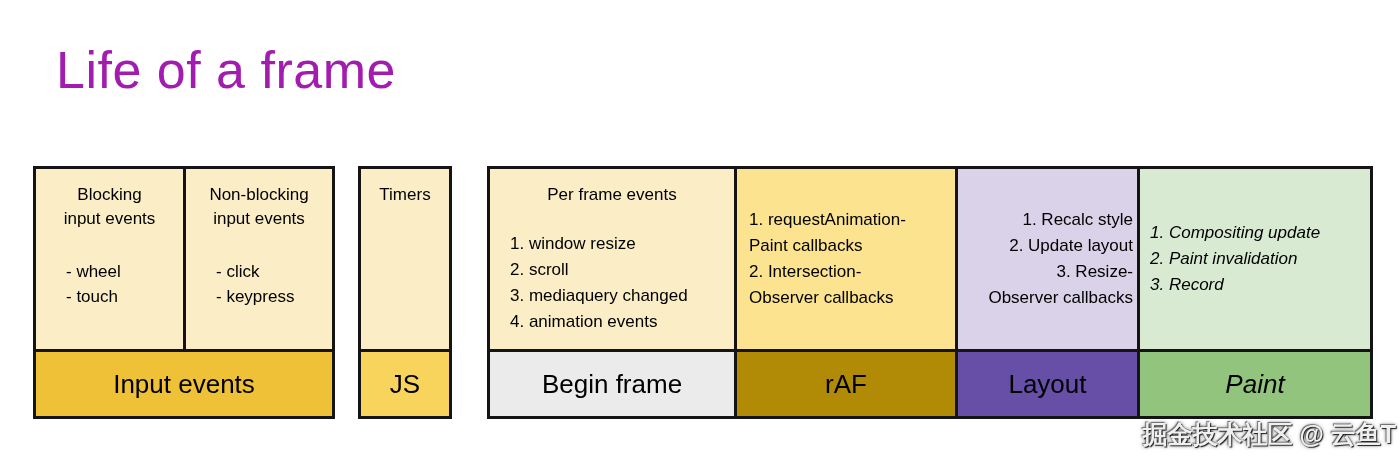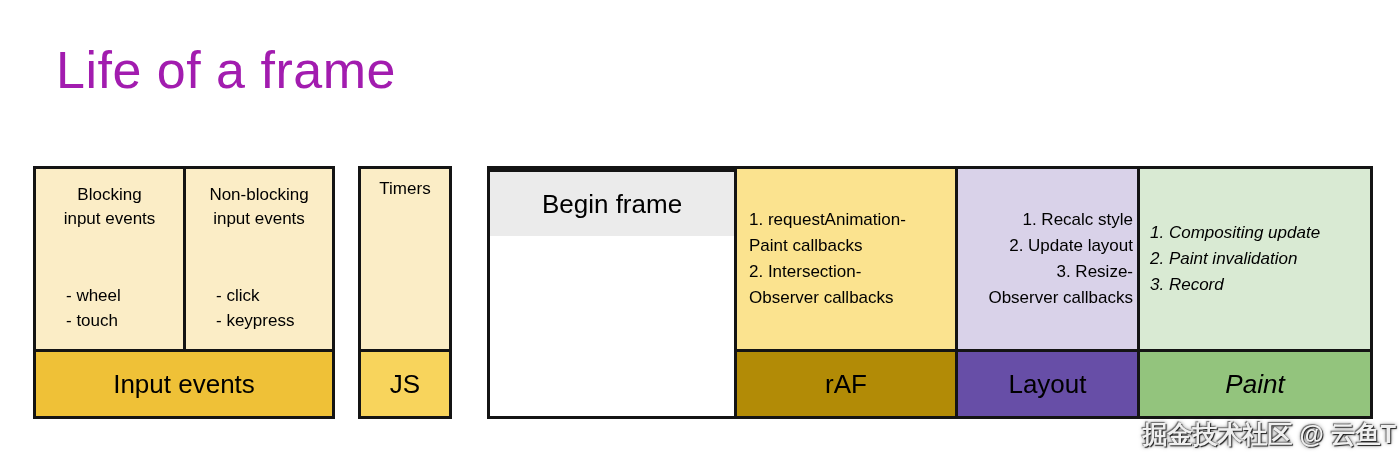--- a/index.html
+++ b/index.html
@@ -33,29 +33,29 @@
   .stage-footer{
     height:67px; flex:0 0 67px;
     border-top:3px solid var(--border);
     display:flex; align-items:center; justify-content:center;
     font-size:26px;
   }
   
   #stage-input{left:33px; width:302px;}
   #stage-input .col{
     flex:1; display:flex; flex-direction:column;
-    padding-top:14px; background:var(--cream);gap:24px;
+    padding-top:14px; background:var(--cream);
   }
   #stage-input .col.first{border-right:3px solid var(--border); flex:0 0 150px;}
   .col-header{font-size:17px; line-height:24px; text-align:center;}
   .col-list{font-size:17px; line-height:25px; margin-top:28px; padding-left:30px; text-align:left;}
   .gold-footer{background:var(--gold);}
   
   #stage-js{left:358px; width:94px;}
-  #stage-js .stage-body{flex-direction:column; padding-top:8px;}
+  #stage-js .stage-body{flex-direction:column; padding-top:14px;}
   .js-footer{background:var(--js-gold);}
   
   #stage-pipeline{left:487px; width:886px; flex-direction:row; background:transparent;}
   .pipe-col{display:flex; flex-direction:column;}
   .pipe-col:not(:last-child){border-right:3px solid var(--border);}
   #col-begin{flex:0 0 247px;}
   #col-raf{flex:0 0 221px;}
   #col-layout{flex:0 0 182px;}
   #col-paint{flex:1;font-style:italic;}
   .pipe-body{flex:1; display:flex; flex-direction:column; padding-top:14px; min-height:0;}
@@ -120,20 +120,29 @@
 <div class="stage" id="stage-js">
   <div class="stage-body">
     <div class="col-header">Timers</div>
   </div>
   <div class="stage-footer js-footer">JS</div>
 </div>
 
 <div class="stage" id="stage-pipeline">
 
   <div class="pipe-col" id="col-begin">
+    <div class="pipe-body">
+      <div class="col-header">Per frame events</div>
+      <div class="num-list">
+        <div>1. window resize</div>
+        <div>2. scroll</div>
+        <div>3. mediaquery changed</div>
+        <div>4. animation events</div>
+      </div>
+    </div>
     <div class="pipe-footer begin-footer">Begin frame</div>
   </div>
 
   <div class="pipe-col" id="col-raf">
     <div class="pipe-body">
       <div class="line-list">
         <div>1. requestAnimation-</div>
         <div>Paint callbacks</div>
         <div>2. Intersection-</div>
         <div>Observer callbacks</div>

